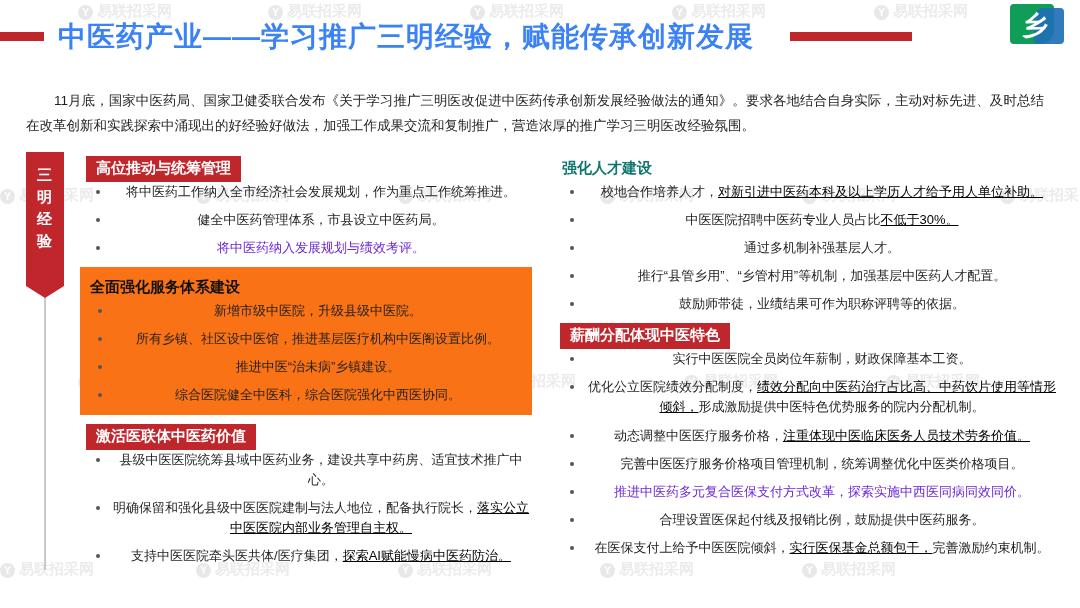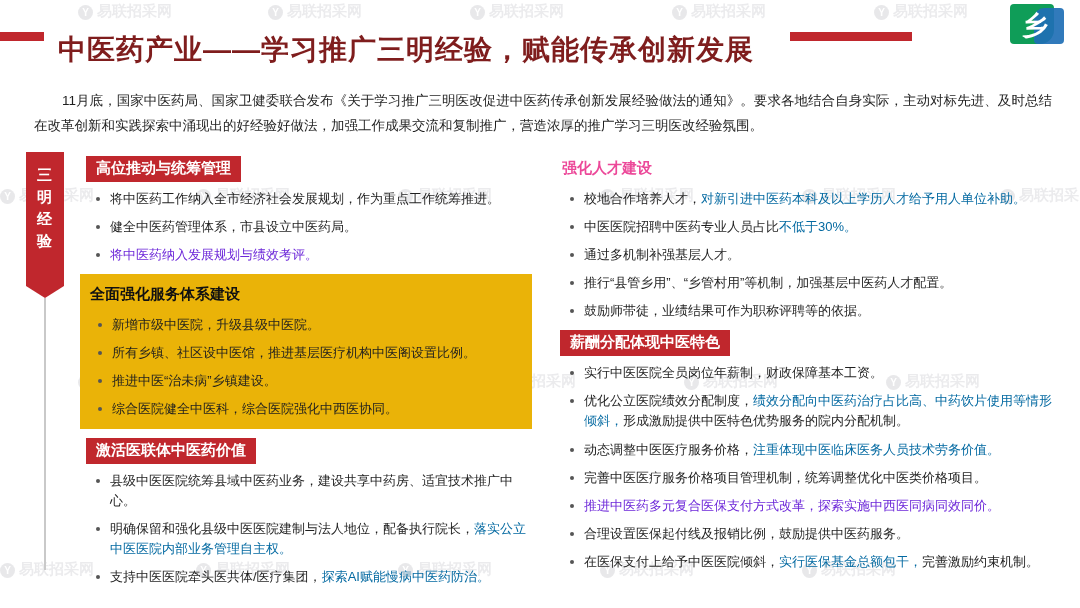--- a/index.html
+++ b/index.html
@@ -42,24 +42,24 @@
   }
   .title-bar-left {
     position:absolute; left:0; top:14px;
     width:44px; height:9px; background:#c0272d;
   }
   .title-bar-right {
     position:absolute; left:790px; top:14px;
     width:122px; height:9px; background:#c0272d;
   }
   .main-title {
-    position:absolute; left:58px; top:13px;
+    position:absolute; left:58px; top:0;
     font-size:28px; font-weight:bold;
     letter-spacing:1px;
-    color:#7f1d1d;
+    color:#3b82f6;
     white-space:nowrap;
     text-align:center;
   }
   .logo {
     position:absolute; right:8px; top:-14px;
     width:62px; height:46px;
   }
   .logo .lgreen {
     position:absolute; left:0; top:0;
     width:44px; height:40px;
@@ -73,21 +73,21 @@
     border-radius:10px 4px 4px 4px;
     opacity:0.92;
   }
   .logo .lglyph {
     position:absolute; left:12px; top:4px;
     font-size:26px; color:#fff; font-weight:bold;
   }
   
   .intro {
     position:absolute;
-    left:34px; top:88px;
+    left:26px; top:88px;
     width:1018px;
     font-size:13.5px;
     line-height:25px;
     color:#1f1f1f;
     text-align:justify;
     text-indent:28px;
   }
   
   .side-tag {
     position:absolute;
@@ -123,43 +123,43 @@
   .sec { margin-bottom:9px; }
   .sec-head {
     display:inline-block;
     font-size:15px;
     font-weight:bold;
     padding:3px 10px 4px 10px;
     white-space:nowrap;
   }
   .sec-head.red-fill { background:#c0272d; color:#fff; }
   .sec-head.plain { color:#111; padding-left:2px; }
-  .sec-head.red-text { color:#ec4899; padding-left:2px; }
-
-  .sec-body { margin-top:7px; padding-left:4px; }
+  .sec-head.red-text { color:#0f766e; padding-left:2px; }
+
+  .sec-body { margin-top:0; padding-left:4px;text-align:center; }
   .bullet {
     position:relative;
     font-size:13px;
     line-height:20px;
     padding-left:20px;
     margin-bottom:8px;
     color:#1f1f1f;
   }
   .bullet::before {
     content:"";
     position:absolute;
     left:6px; top:8px;
     width:4px; height:4px;
     background:#555;
     border-radius:50%;
   }
   .bullet.red { color:#6d28d9; }
-  .bullet .r { color:#0369a1; }
+  .bullet .r { color:#000000;text-decoration:underline; }
   .sec.shaded {
-    background:#eab308;
+    background:#f97316;
     padding:8px 8px 2px 8px;
     margin-left:-6px;
     width:452px;
   }
   .sec.shaded .sec-head.plain { background:transparent; }
 </style>
 </head>
 <body>
 
 <div id="wm-layer">

